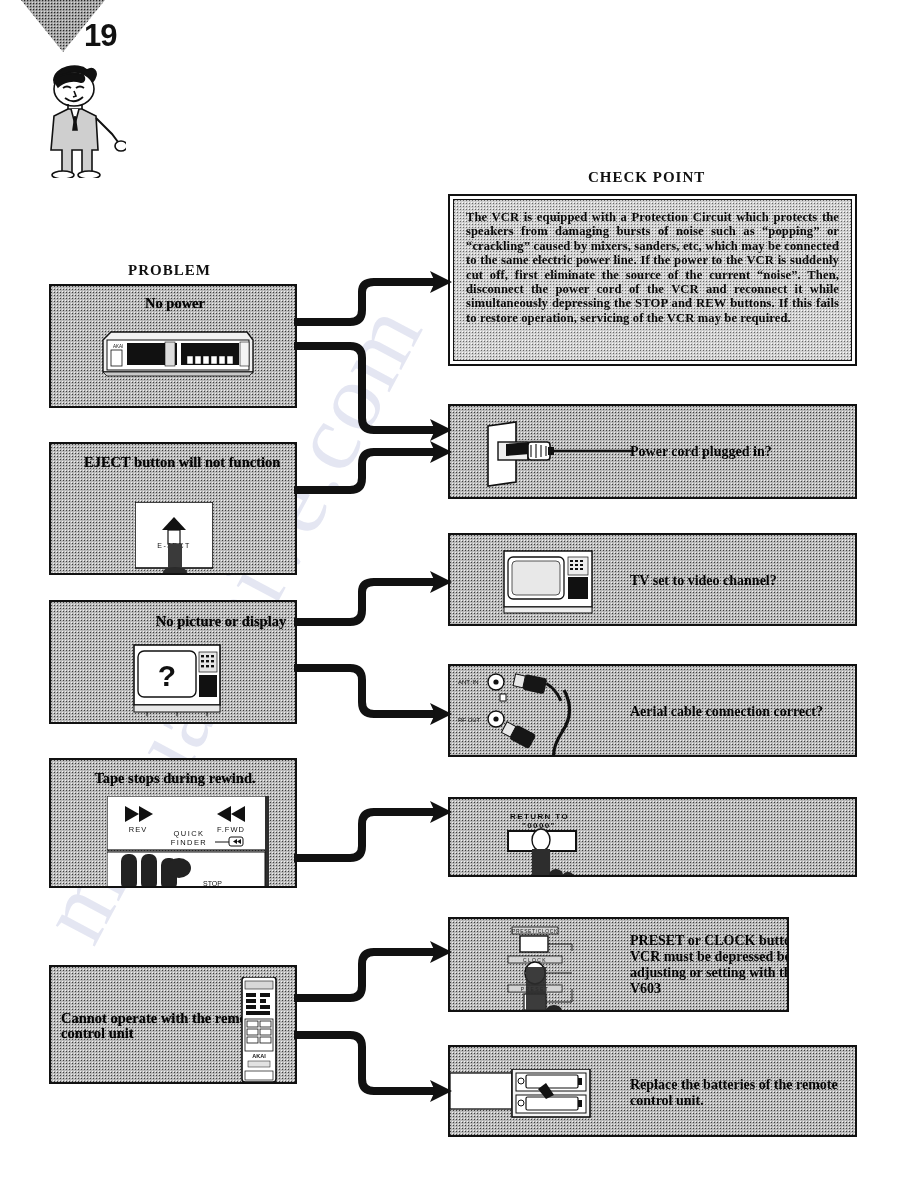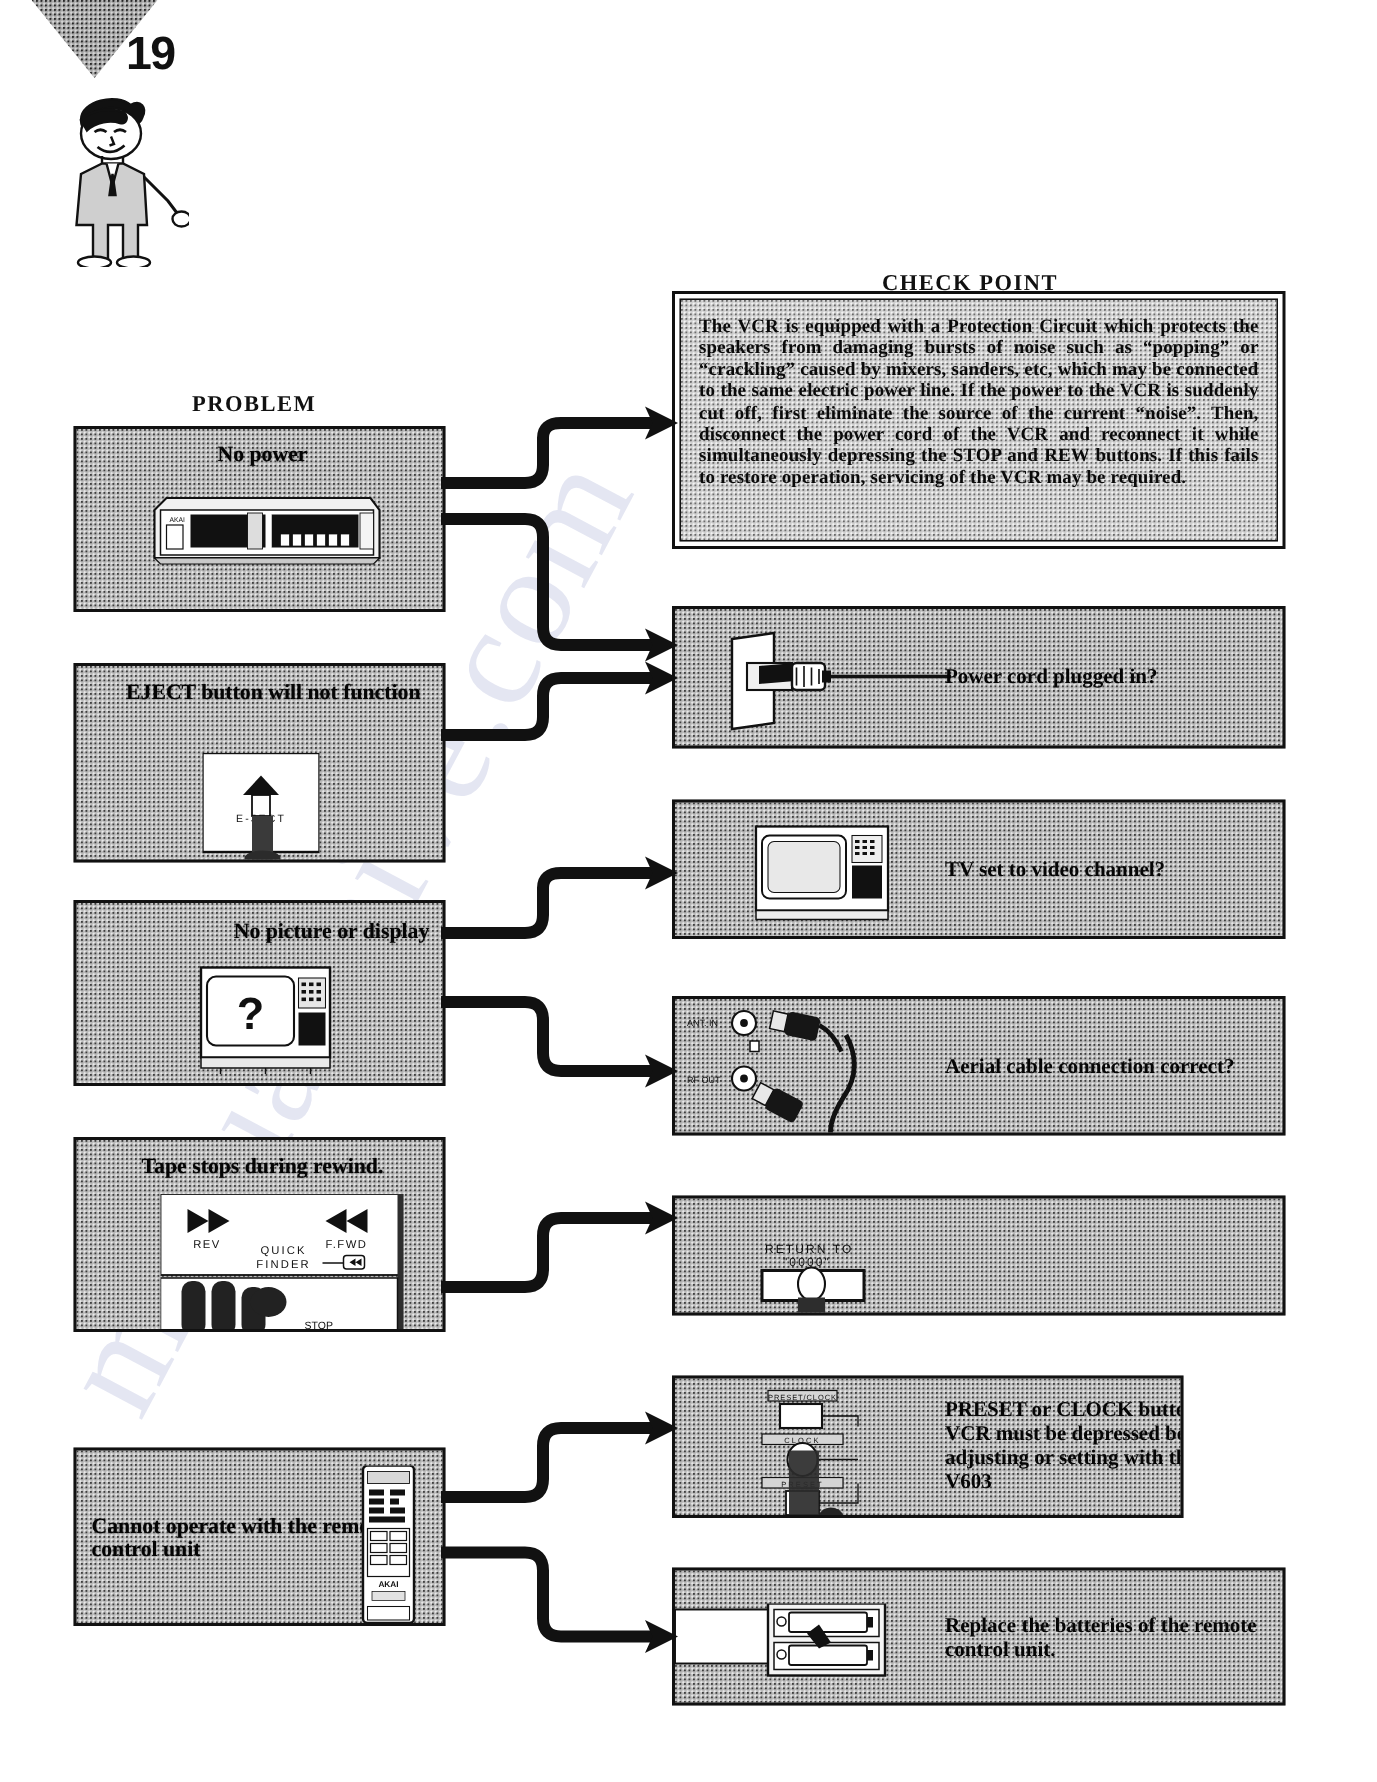--- a/index.html
+++ b/index.html
@@ -59,21 +59,21 @@
   }
 
   
   .col-heading{
     position:absolute;
     font-family:"Liberation Serif", serif;
     font-weight:bold;font-size:15px;color:#111;
     letter-spacing:1px;
   }
   #problem-heading{left:128px;top:262px;}
-  #checkpoint-heading{left:588px;top:181px;}
+  #checkpoint-heading{left:588px;top:169px;}
 
   
   .problem-box{
     position:absolute;
     border:2px solid #111;
     box-sizing:border-box;
     overflow:hidden;
   }
   .problem-label{
     position:absolute;
@@ -384,21 +384,21 @@
           <rect x="10" y="0" width="22" height="16" rx="3" fill="#161616"></rect>
         </g>
 
         <path d="M112 20 q12 22 -2 42 q-10 16 -8 26" stroke="#111" stroke-width="3.2" fill="none"></path>
       </svg>
     </div>
     <div class="check-text" style="left:180px;top:38px;width:220px;">Aerial cable connection correct?</div>
   </div>
 
   <div class="check-box halftone" style="left:448px;top:797px;width:409px;height:80px;">
-    <div class="illus" style="left:50px;top:24px;width:120px;height:72px;">
+    <div class="illus" style="left:50px;top:8px;width:120px;height:72px;font-weight:bold;">
       <svg width="120" height="72" viewBox="0 0 120 72">
         <text x="10" y="12" font-family="Liberation Sans, sans-serif" font-size="8" letter-spacing="1.4" fill="#111">RETURN TO</text>
         <text x="22" y="21" font-family="Liberation Sans, sans-serif" font-size="8" letter-spacing="1.4" fill="#111">"0000"</text>
         <rect x="8" y="24" width="68" height="20" fill="#fff" stroke="#111" stroke-width="2"></rect>
         <ellipse cx="41" cy="33" rx="9" ry="11" fill="#fff" stroke="#111" stroke-width="1.4"></ellipse>
         <path d="M32 42 L32 72 L50 72 L50 42 Z" fill="#2d2d2d"></path>
         <ellipse cx="56" cy="68" rx="7" ry="6" fill="#242424"></ellipse>
         <ellipse cx="68" cy="70" rx="6" ry="5" fill="#242424"></ellipse>
       </svg>
     </div>

